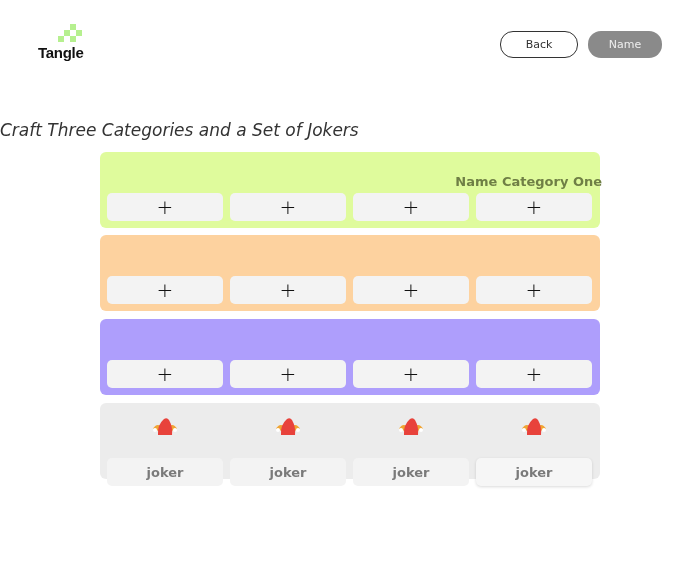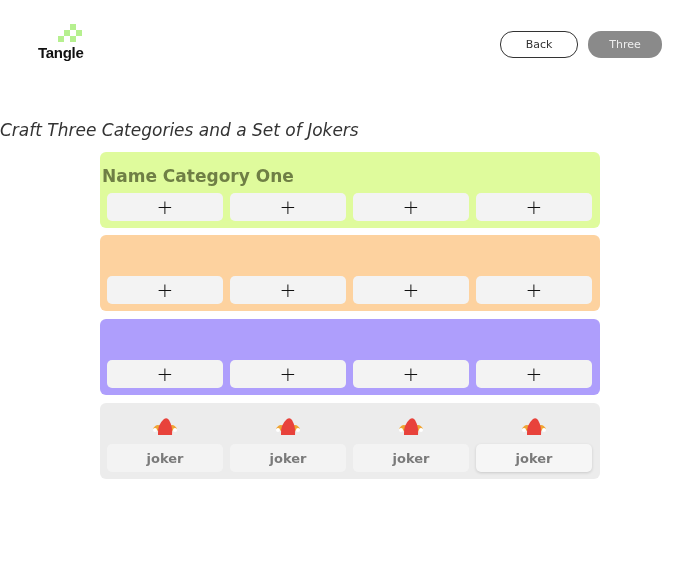--- a/index.html
+++ b/index.html
@@ -23,59 +23,59 @@
     .btn-back { left: 500px; width: 78px; border: 1.2px solid #333; background: #fff; color: #333; }
     .btn-post { left: 588px; width: 74px; background: #8a8a8a; color: #eee; border: none; }
     .subtitle {
       position: absolute; top: 120px; left: 0; width: 700px; text-align: left;
       font-style: italic; font-size: 17px; color: #333; font-family: "DejaVu Sans", sans-serif;
     }
     .group {
       position: absolute; left: 100px; width: 500px; height: 76px; border-radius: 6px; box-sizing: border-box;
     }
     .group-title {
-      position: absolute; left: 0; top: 13px; width: 100%; text-align: left;
-      font-weight: bold; font-size: 17px; background: transparent; border: none; outline: none;
+      position: absolute; left: 0; top: 21px; width: 100%; text-align: right;
+      font-weight: bold; font-size: 13px; background: transparent; border: none; outline: none;
       font-family: "DejaVu Sans", sans-serif;
     }
     .cells { position: absolute; left: 7px; top: 41px; display: flex; gap: 7px; }
     .cell {
       width: 116px; height: 28px; background: #f3f3f3; border-radius: 5px;
       display: flex; align-items: center; justify-content: center; cursor: pointer;
       font-size: 20px; color: #111; font-weight: 300;
     }
     .g1 { top: 152px; background: #dffb9c; }
     .g1 .group-title { color: #6f7f45; }
     .g2 { top: 235px; background: #fdd29f; }
     .g2 .group-title { color: #7d6a52; }
     .g3 { top: 319px; background: #ae9efc; }
     .g3 .group-title { color: #4f4880; }
     .g4 { top: 403px; background: #ececec; }
     .joker-icons { position: absolute; left: 7px; top: 12px; display: flex; gap: 7px; }
     .joker-icon-wrap { width: 116px; height: 24px; display: flex; justify-content: center; }
-    .g4 .cells { top: 41px; justify-content: flex-end; }
+    .g4 .cells { top: 55px; justify-content: flex-end; }
     .g4 .cell { font-size: 13px; font-weight: bold; color: #7a7a7a; }
     .g4 .cell.raised { box-shadow: 0 1px 3px rgba(0,0,0,0.15); background: #f6f6f6; }
   </style>
 </head>
 <body>
 
 <div class="logo">
   <div class="logo-mark">
     <span style="left:12px;top:0px;"></span>
     <span style="left:6px;top:6px;"></span>
     <span style="left:18px;top:6px;"></span>
     <span style="left:0px;top:12px;"></span>
     <span style="left:12px;top:12px;"></span>
   </div>
   <div class="logo-text">Tangle</div>
 </div>
 
 <div class="btn btn-back">Back</div>
-<div class="btn btn-post">Three</div>
+<div class="btn btn-post">Name</div>
 
 <div class="subtitle">Craft Three Categories and a Set of Jokers</div>
 
 <div class="group g1">
   <input class="group-title" style="color: rgb(111, 127, 69);" placeholder="Name Category One">
   <div class="cells">
     <div class="cell">+</div>
     <div class="cell">+</div>
     <div class="cell">+</div>
     <div class="cell">+</div>

